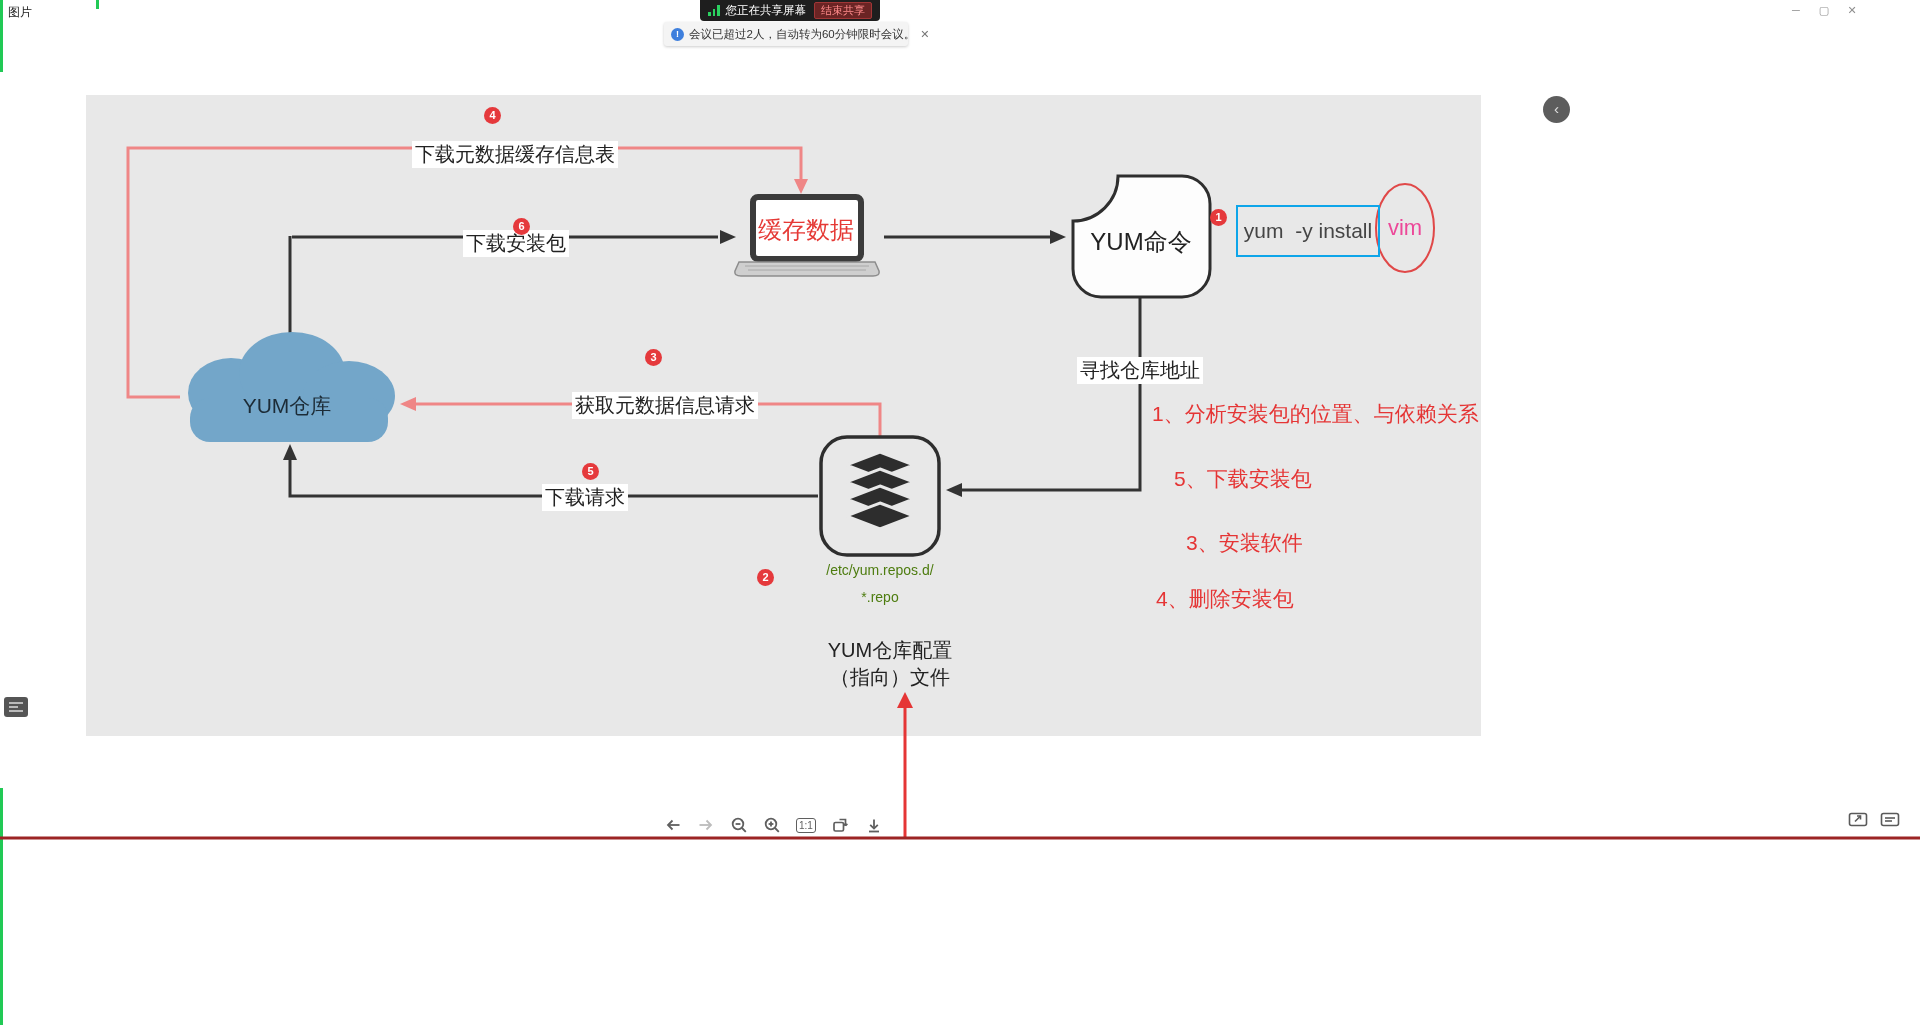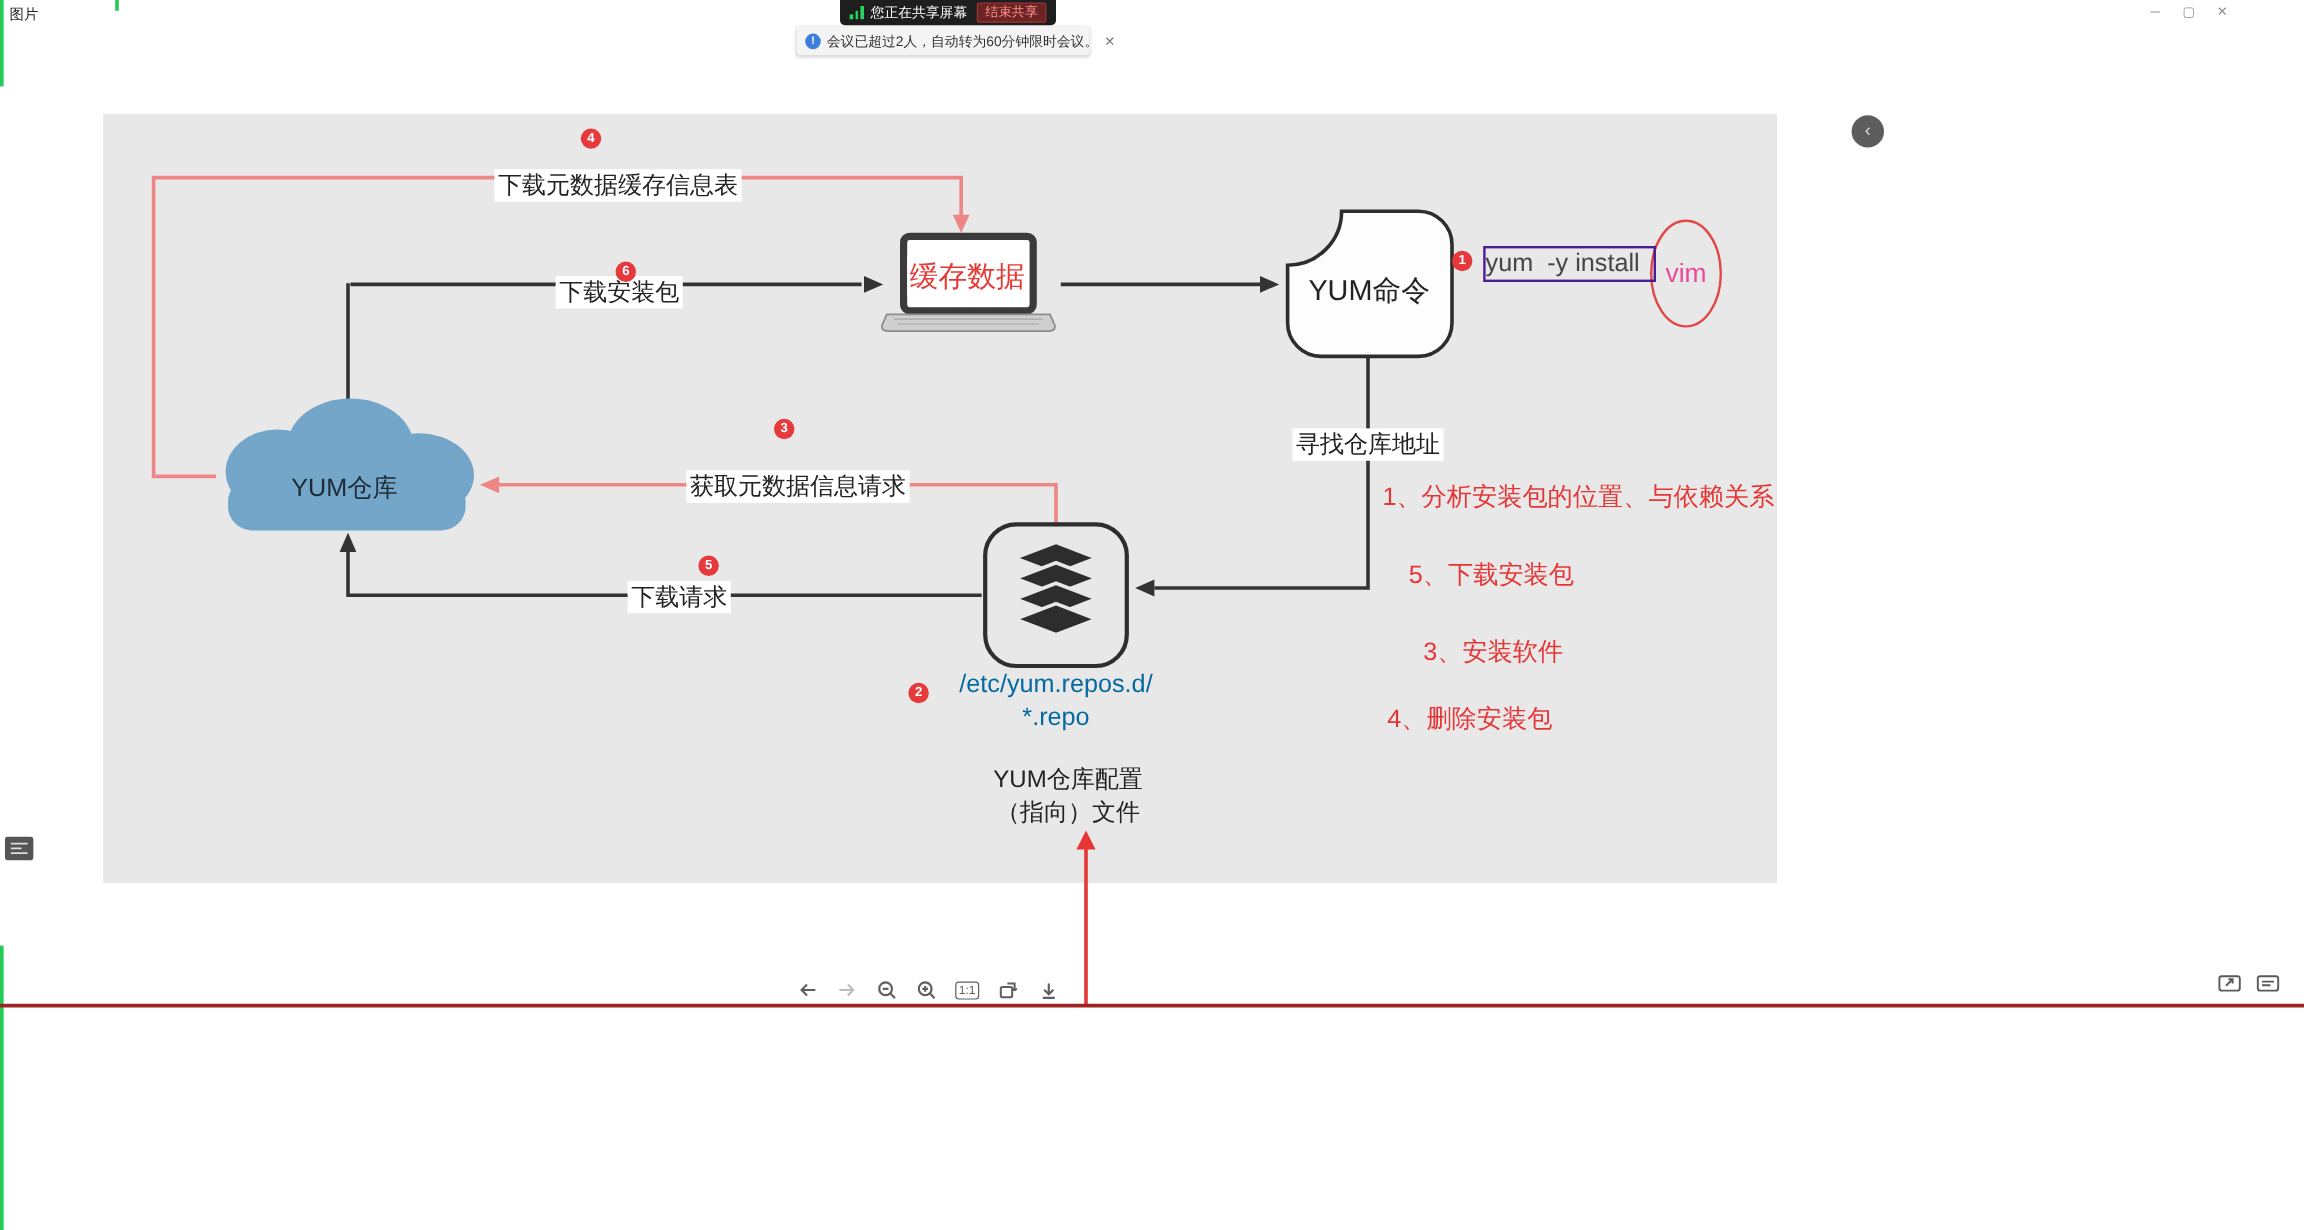--- a/index.html
+++ b/index.html
@@ -26,40 +26,40 @@
   #win-controls{left:1782px;top:0;display:flex}
   .wc{width:28px;height:20px;text-align:center;color:#8f8f8f;font-size:11px;line-height:20px;cursor:pointer}
   #collapse-btn{left:1543px;top:96px;width:27px;height:27px;border-radius:50%;background:rgba(52,52,52,.8);color:#e0e0e0;text-align:center;line-height:25px;font-size:15px;cursor:pointer}
 
   #canvas{left:86px;top:95px;width:1395px;height:641px;background:#e8e8e8}
   #connectors{left:0;top:0;pointer-events:none}
 
   #cloud-label{left:287px;top:392px;font-size:21px;color:#1c2b36;white-space:nowrap}
   #cache-label{left:806px;top:214px;font-size:24px;color:#e53935;background:#fff;padding:0 2px;white-space:nowrap}
   #yumcmd-label{left:1141px;top:226px;font-size:24px;color:#222;white-space:nowrap}
-  #cmd-box{left:1236px;top:205px;width:144px;height:30px;border:2px solid #4c1d95;display:flex;align-items:center;}
+  #cmd-box{left:1236px;top:205px;width:144px;height:52px;border:2px solid #0ea5e9;display:flex;align-items:center;justify-content:center}
   #cmd-box span{font-size:21px;color:#454545;white-space:pre}
   #cmd-arg{left:1405px;top:215px;font-size:22px;color:#ec4899}
 
   .elabel{background:#fff;padding:0 3px;font-size:20px;color:#222;white-space:nowrap}
   #lbl-meta-table{left:515px;top:141px}
   #lbl-dl-pkg{left:516px;top:230px}
   #lbl-meta-req{left:665px;top:392px}
-  #lbl-dl-req{left:566px;top:484px}
+  #lbl-dl-req{left:585px;top:484px}
   #lbl-find-repo{left:1140px;top:357px}
 
   .badge{width:17px;height:17px;border-radius:50%;background:#e5393c;color:#fff;font-size:11px;font-weight:bold;text-align:center;line-height:17px}
   #badge1{left:1210px;top:209px}
   #badge2{left:757px;top:569px}
   #badge3{left:645px;top:349px}
   #badge4{left:484px;top:107px}
   #badge5{left:582px;top:463px}
   #badge6{left:513px;top:218px}
 
-  #repo-path{left:880px;top:557px;text-align:center;font-size:21px;color:#0369a1;line-height:27px;white-space:nowrap}
+  #repo-path{left:880px;top:557px;text-align:center;font-size:14px;color:#4d7c0f;line-height:27px;white-space:nowrap}
   #repo-config{left:890px;top:637px;text-align:center;font-size:20px;color:#222;line-height:27px;white-space:nowrap}
 
   .note{font-size:21px;color:#e53535;white-space:nowrap}
   #note1{left:1152px;top:400px}
   #note2{left:1174px;top:465px}
   #note3{left:1186px;top:529px}
   #note4{left:1156px;top:585px}
 
   #viewer-toolbar{left:664px;top:812px;height:26px;display:flex;align-items:center;gap:15px}
   .tbtn{display:flex;align-items:center;justify-content:center;cursor:pointer}

